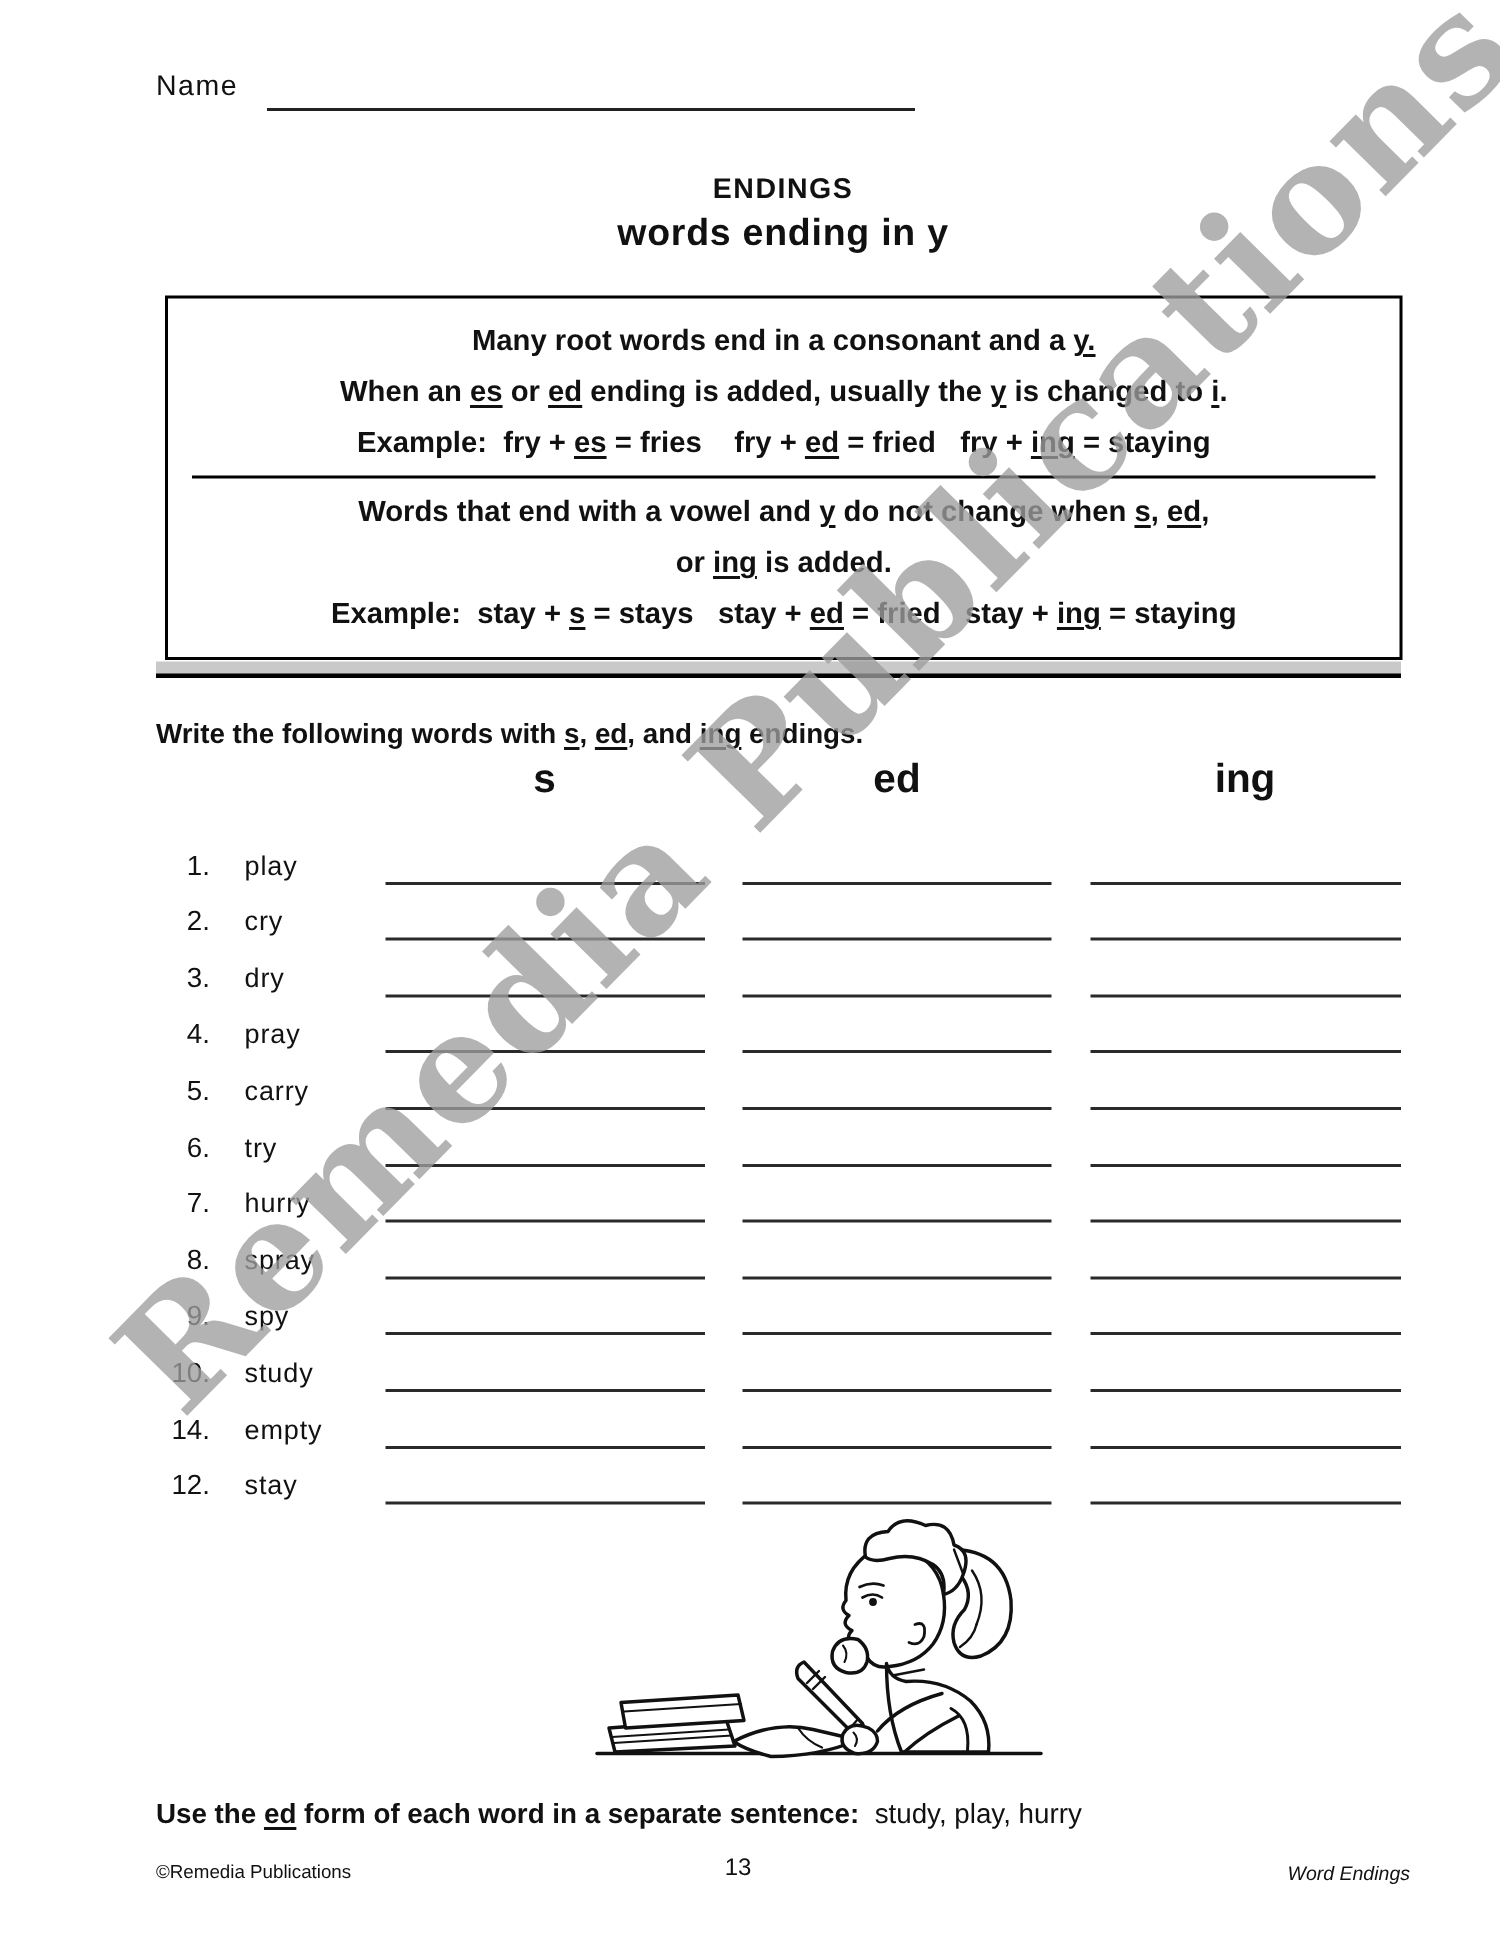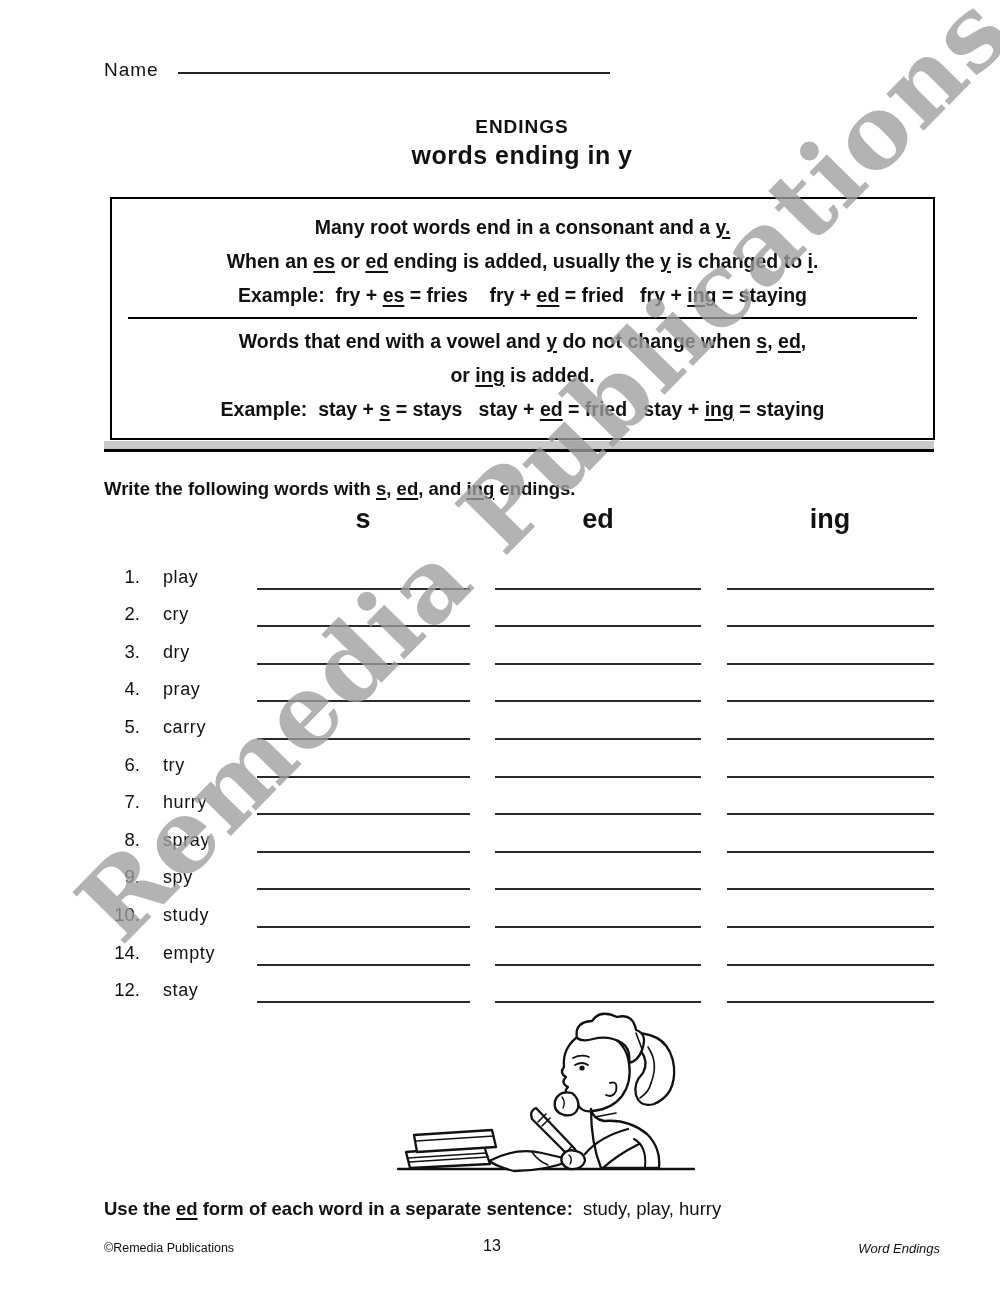--- a/index.html
+++ b/index.html
@@ -7,21 +7,21 @@
     width:1000px; height:1300px;
     background:#ffffff;
     font-family:"Liberation Sans", sans-serif;
     color:#111;
     position:relative;
     overflow:hidden;
   }
   .abs { position:absolute; }
 
   
-  .name-label { left:104px; top:47px; font-size:19px; letter-spacing:1px;margin-top:12px; }
+  .name-label { left:104px; top:47px; font-size:19px; letter-spacing:1px; }
   .name-line  { left:178px; top:46px; width:432px; height:26px; border-bottom:2.2px solid #222; }
 
   
   .title-wrap { left:104px; top:116px; width:836px; text-align:center; }
   .title    { font-size:19px; font-weight:bold; letter-spacing:1px; }
   .subtitle { font-size:25px; font-weight:bold; margin-top:3px; letter-spacing:0.5px; }
 
   
   .rules-box {
     left:110px; top:197px; width:821px;

